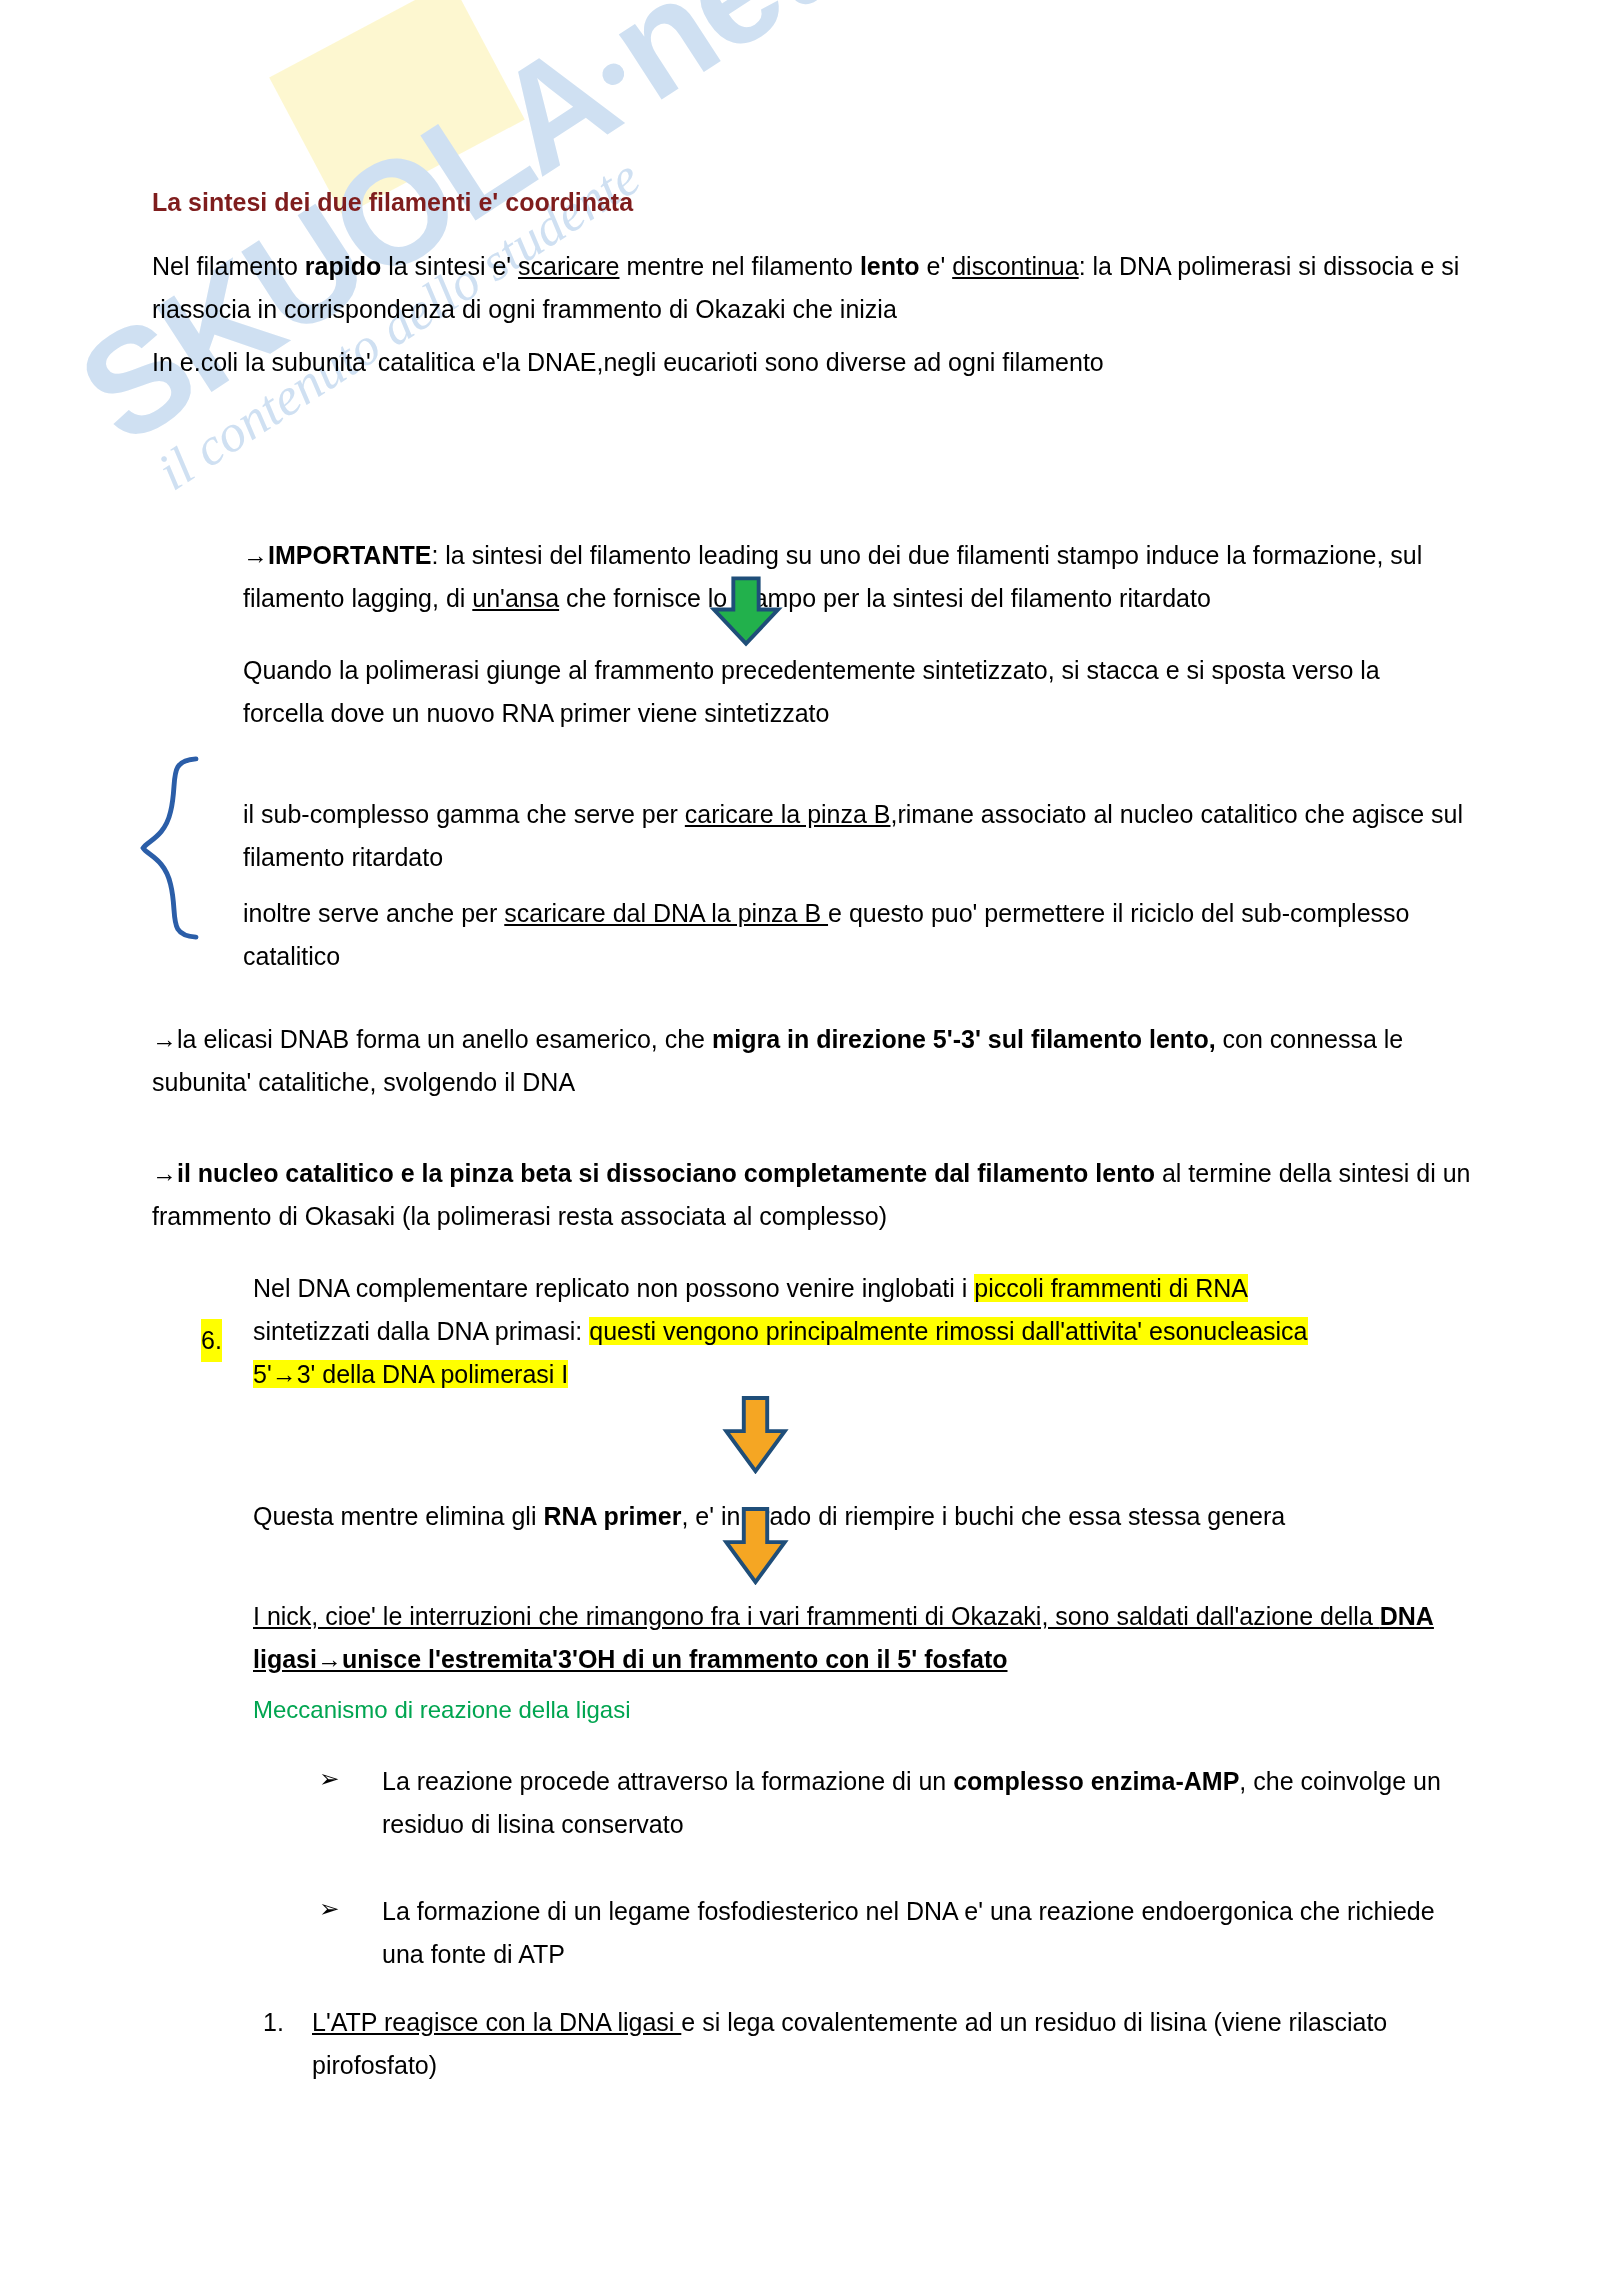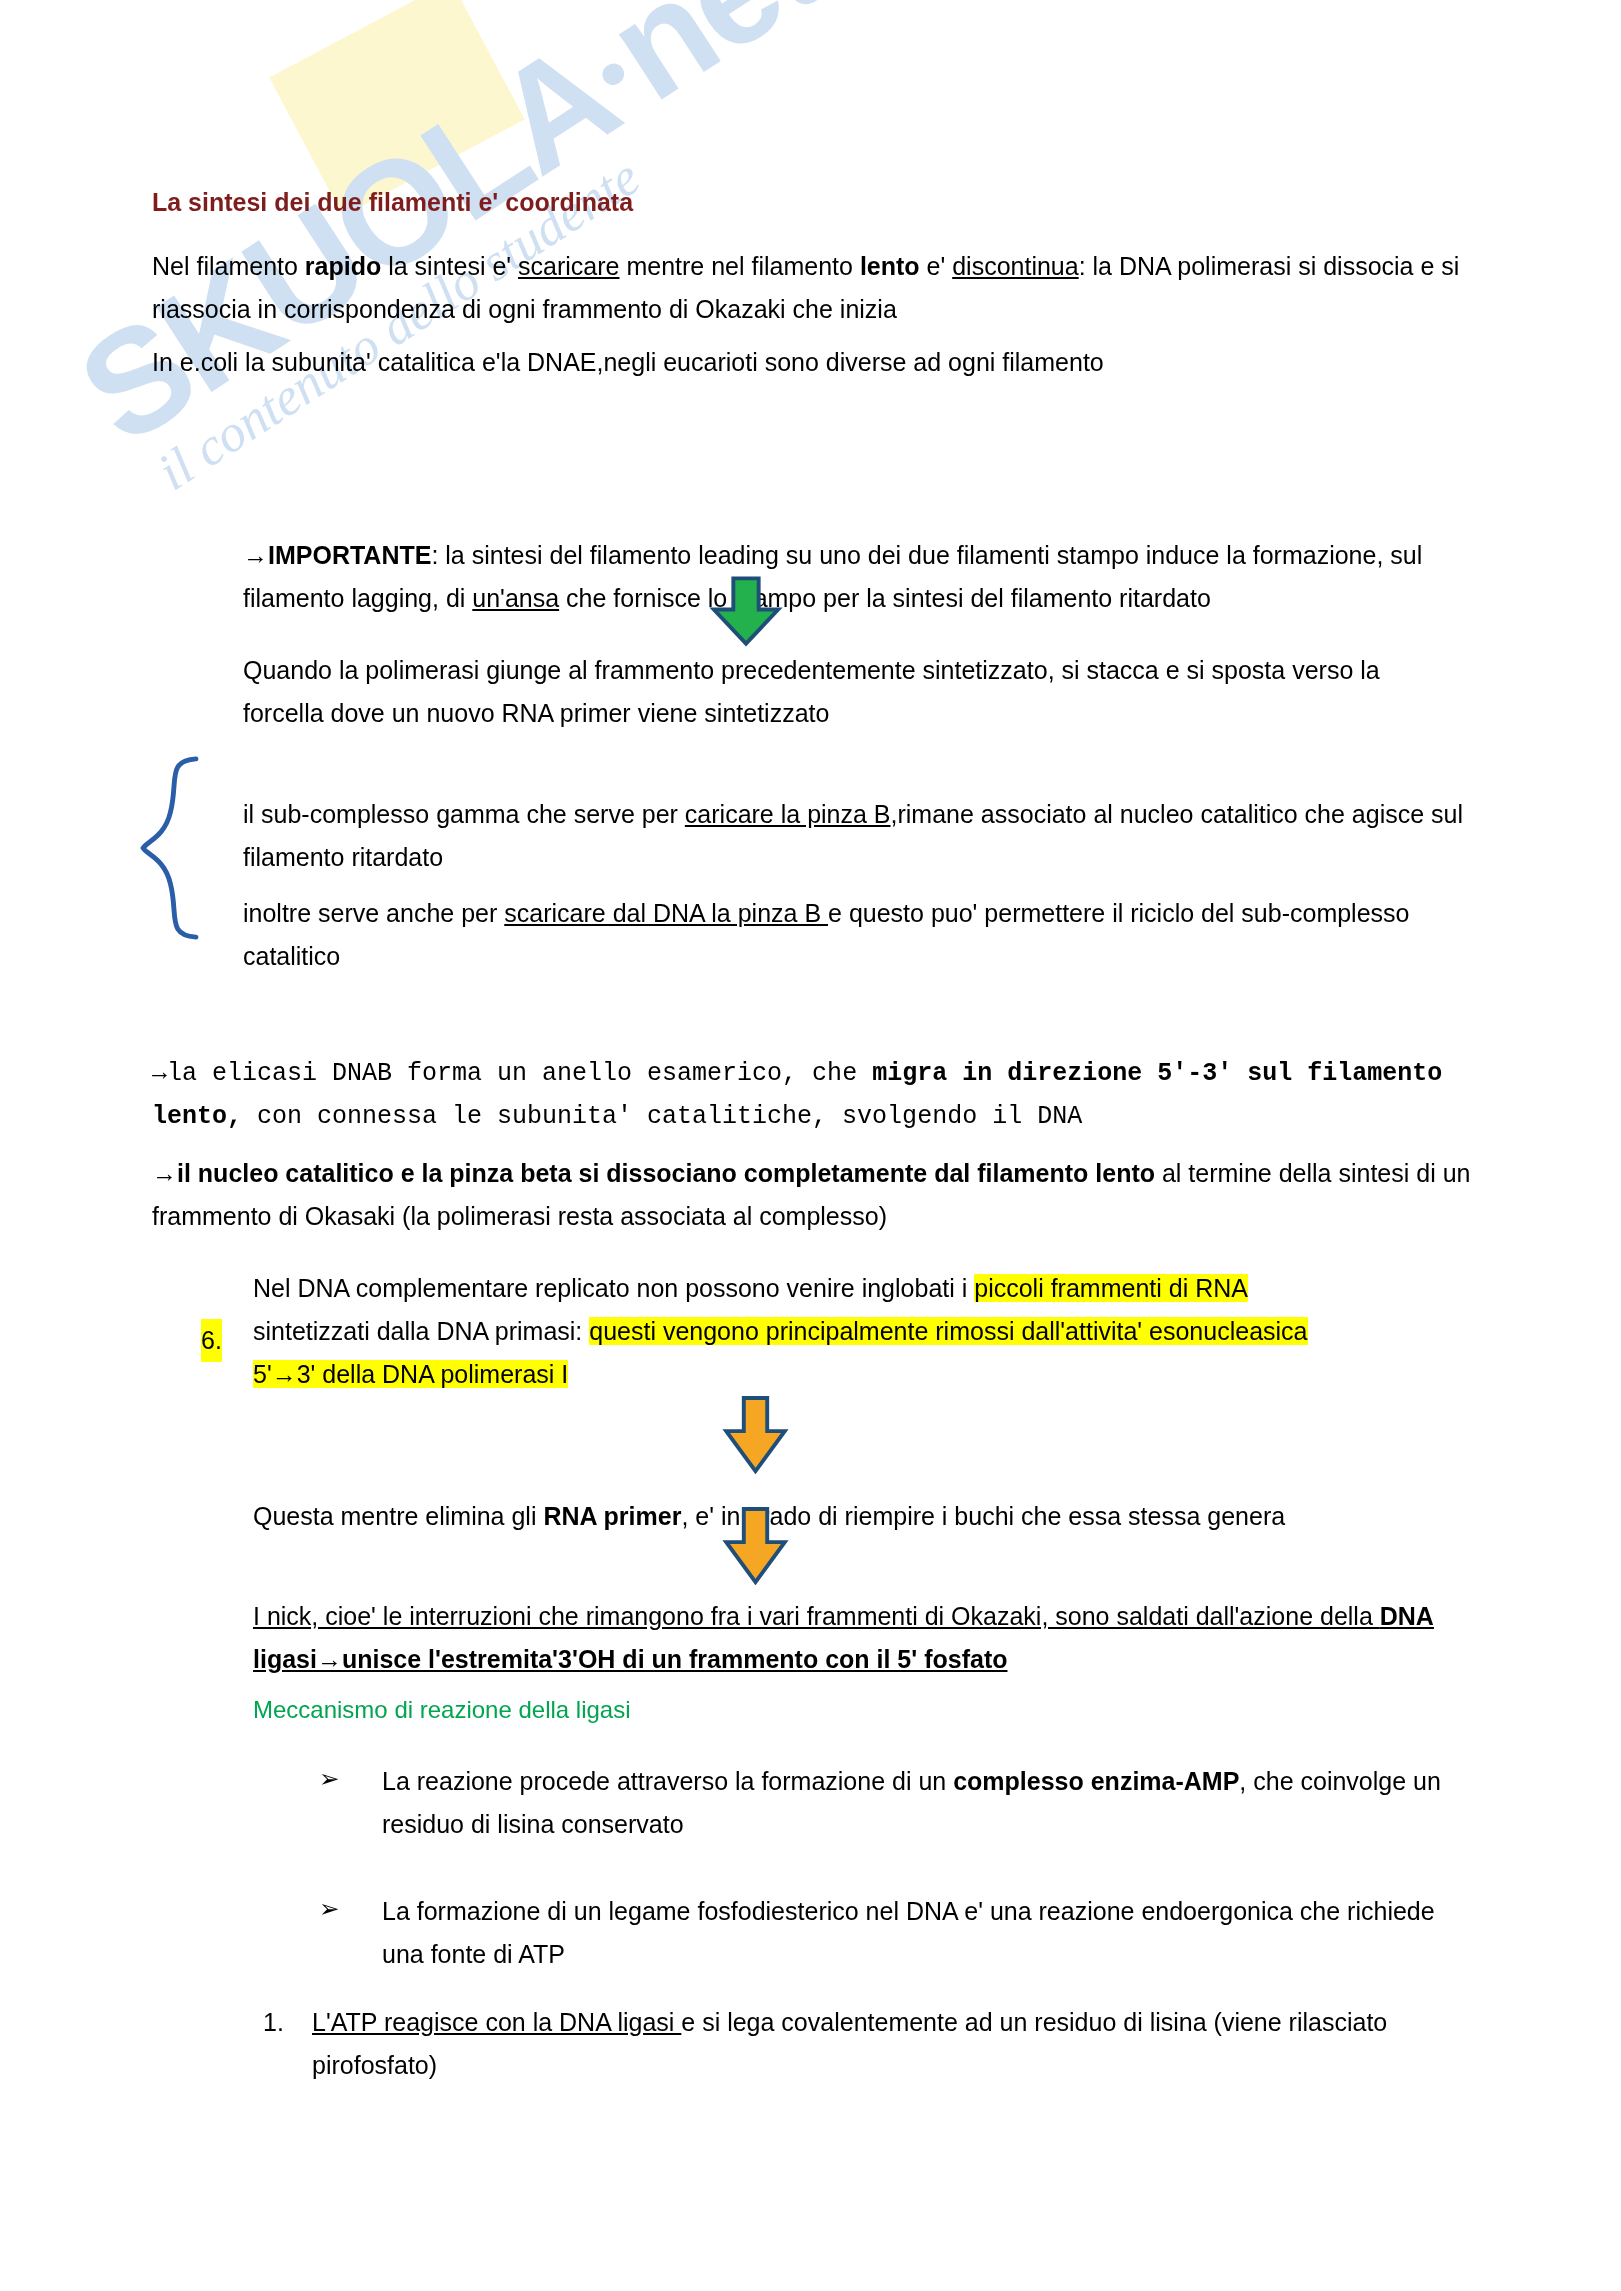--- a/index.html
+++ b/index.html
@@ -162,21 +162,21 @@
     </svg>
 
     <div class="blk" style="left:243px; top:763px; width:1230px;margin-top:30px;">
       <span>il sub-complesso gamma che serve per </span><u>caricare la pinza B</u><span>,rimane associato al nucleo catalitico che agisce sul filamento ritardato</span>
     </div>
 
     <div class="blk" style="left:243px; top:880px; width:1230px;margin-top:12px;">
       <span>inoltre serve anche per </span><u>scaricare dal DNA la pinza B </u><span>e questo puo' permettere il riciclo del sub-complesso catalitico</span>
     </div>
 
-    <div class="blk" style="left:152px; top:1052px; width:1323px;font-family:Liberation Mono, monospace;">
+    <div class="blk" style="left:152px; top:1018px; width:1323px;">
       <b>→</b><span>la elicasi DNAB forma un anello esamerico, che </span><b>migra in direzione 5'-3' sul filamento lento,</b><span> con connessa le subunita' catalitiche, svolgendo il DNA</span>
     </div>
 
     <div class="blk" style="left:152px; top:1152px; width:1323px;">
       <b>→</b><b>il nucleo catalitico e la pinza beta si dissociano completamente dal filamento lento</b><span> al termine della sintesi di un frammento di Okasaki (la polimerasi resta associata al complesso)</span>
     </div>
 
     <div class="num hl" style="left:201px; top:1319px; font-size:25px; line-height:43px;">6.</div>
 
     <div class="blk" style="left:253px; top:1267px; width:1166px;">

